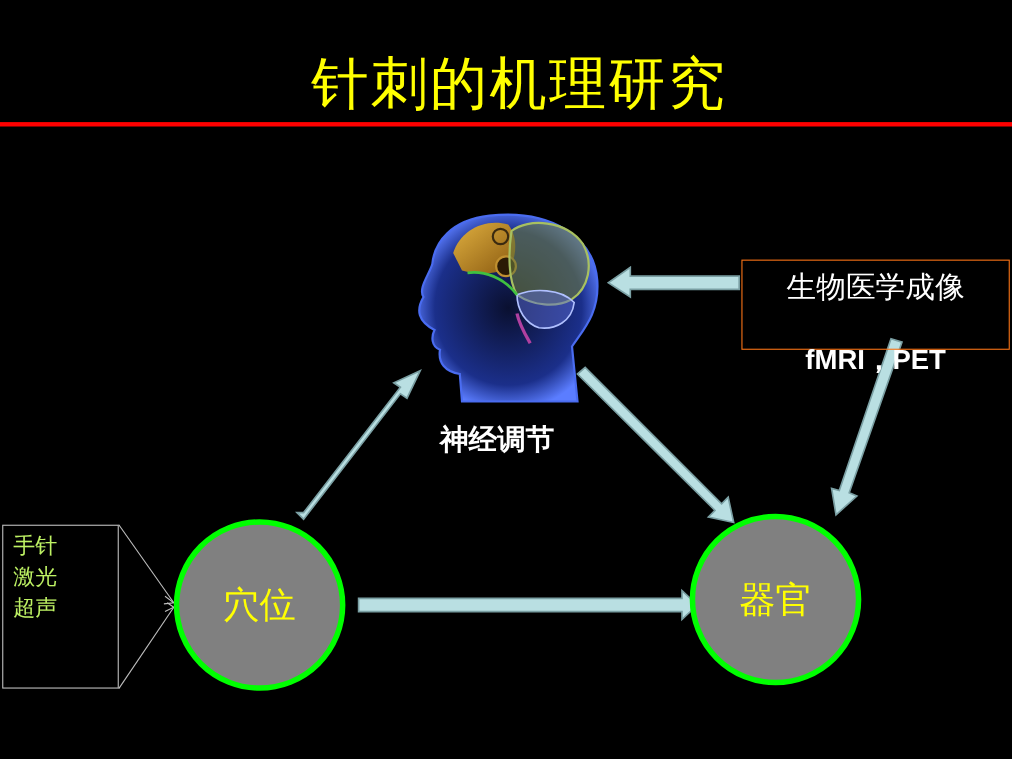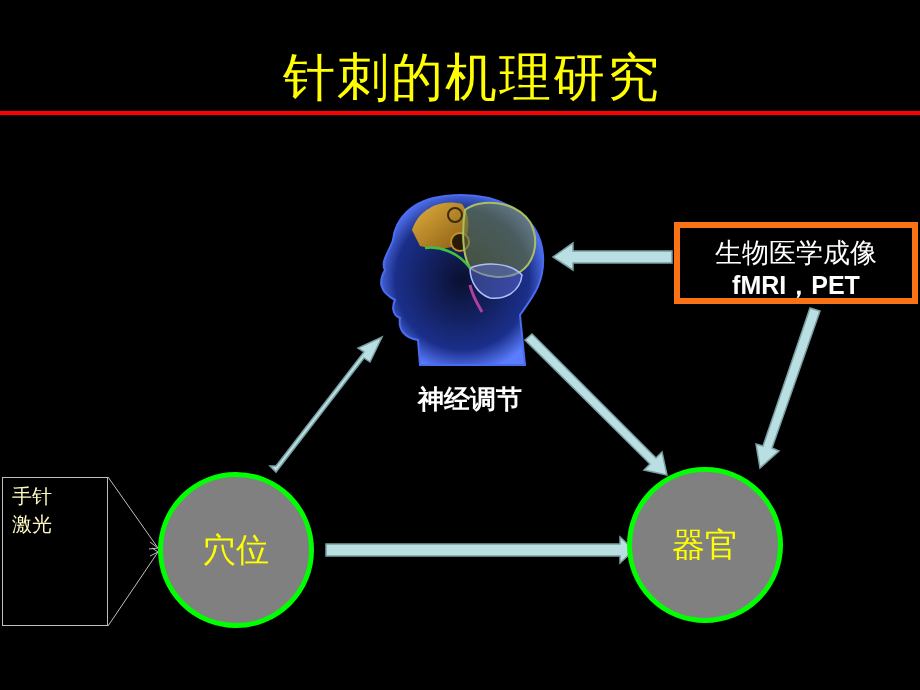--- a/index.html
+++ b/index.html
@@ -13,34 +13,34 @@
       text-align: center; color: #ffff00; font-size: 52px;
       font-family: "DejaVu Serif", "Liberation Serif", serif;
       letter-spacing: 2px; line-height: 70px; padding-left: 12px;
     }
     .title-rule {
       position: absolute; left: 0; top: 111px; width: 920px; height: 4px;
       background: #ff0000;
     }
     svg.diagram { position: absolute; left: 0; top: 0; }
     .imaging-box {
-      position: absolute; left: 674px; top: 222px; width: 244px; height: 82px;
-      border: 6px solid #f97316; box-sizing: border-box; color: #ffffff;
+      position: absolute; left: 674px; top: 236px; width: 244px; height: 82px;
+      border: 1px solid #f97316; box-sizing: border-box; color: #ffffff;
       text-align: center;
     }
     .imaging-box .l1 { font-size: 27px; margin-top: 8px; line-height: 34px; }
     .imaging-box .l2 { font-size: 25px; font-weight: bold; line-height: 30px;
-      font-family: "Liberation Sans", sans-serif; }
+      font-family: "Liberation Sans", sans-serif; margin-top: 33px; }
     .brain-label {
-      position: absolute; left: 400px; top: 382px; width: 140px; text-align: center;
+      position: absolute; left: 400px; top: 382px; width: 140px; 
       color: #ffffff; font-size: 26px; font-weight: bold;
     }
     .methods-box {
       position: absolute; left: 2px; top: 477px; width: 106px; height: 149px;
-      border: 1px solid #bfbfbf; box-sizing: border-box; color: #fef9c3;
+      border: 1px solid #bfbfbf; box-sizing: border-box; color: #bef264;
       font-size: 20px; line-height: 28px; padding: 4px 0 0 9px;
     }
     .node {
       position: absolute; width: 146px; height: 146px; border-radius: 50%;
       background: #808080; border: 5px solid #00ff00;
       display: flex; align-items: center; justify-content: center;
       color: #ffff00; font-size: 33px;
       font-family: Liberation Serif, serif;
     }
     .node-acupoint { left: 158px; top: 472px; }
@@ -100,20 +100,21 @@
 <div class="imaging-box">
   <div class="l1">生物医学成像</div>
   <div class="l2">fMRI，PET</div>
 </div>
 
 <div class="brain-label">神经调节</div>
 
 <div class="methods-box">
   <div>手针</div>
   <div>激光</div>
+  <div>超声</div>
 </div>
 
 <div class="node node-acupoint">
   <span>穴位</span>
 </div>
 <div class="node node-organ">
   <span>器官</span>
 </div>
 
 </body></html>

